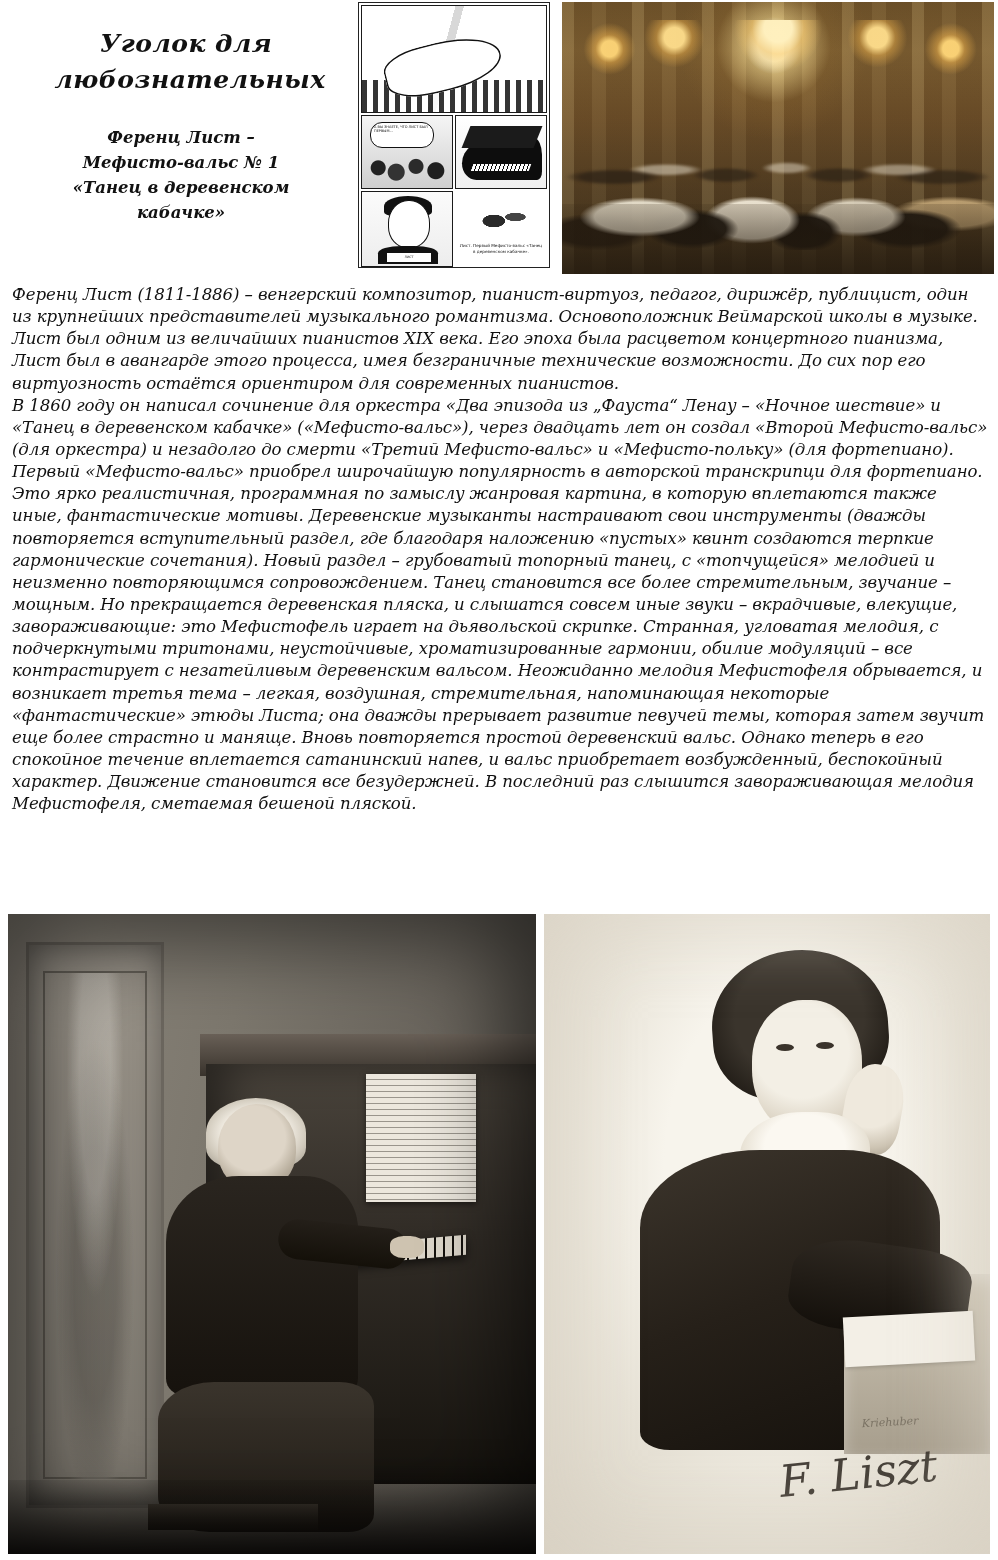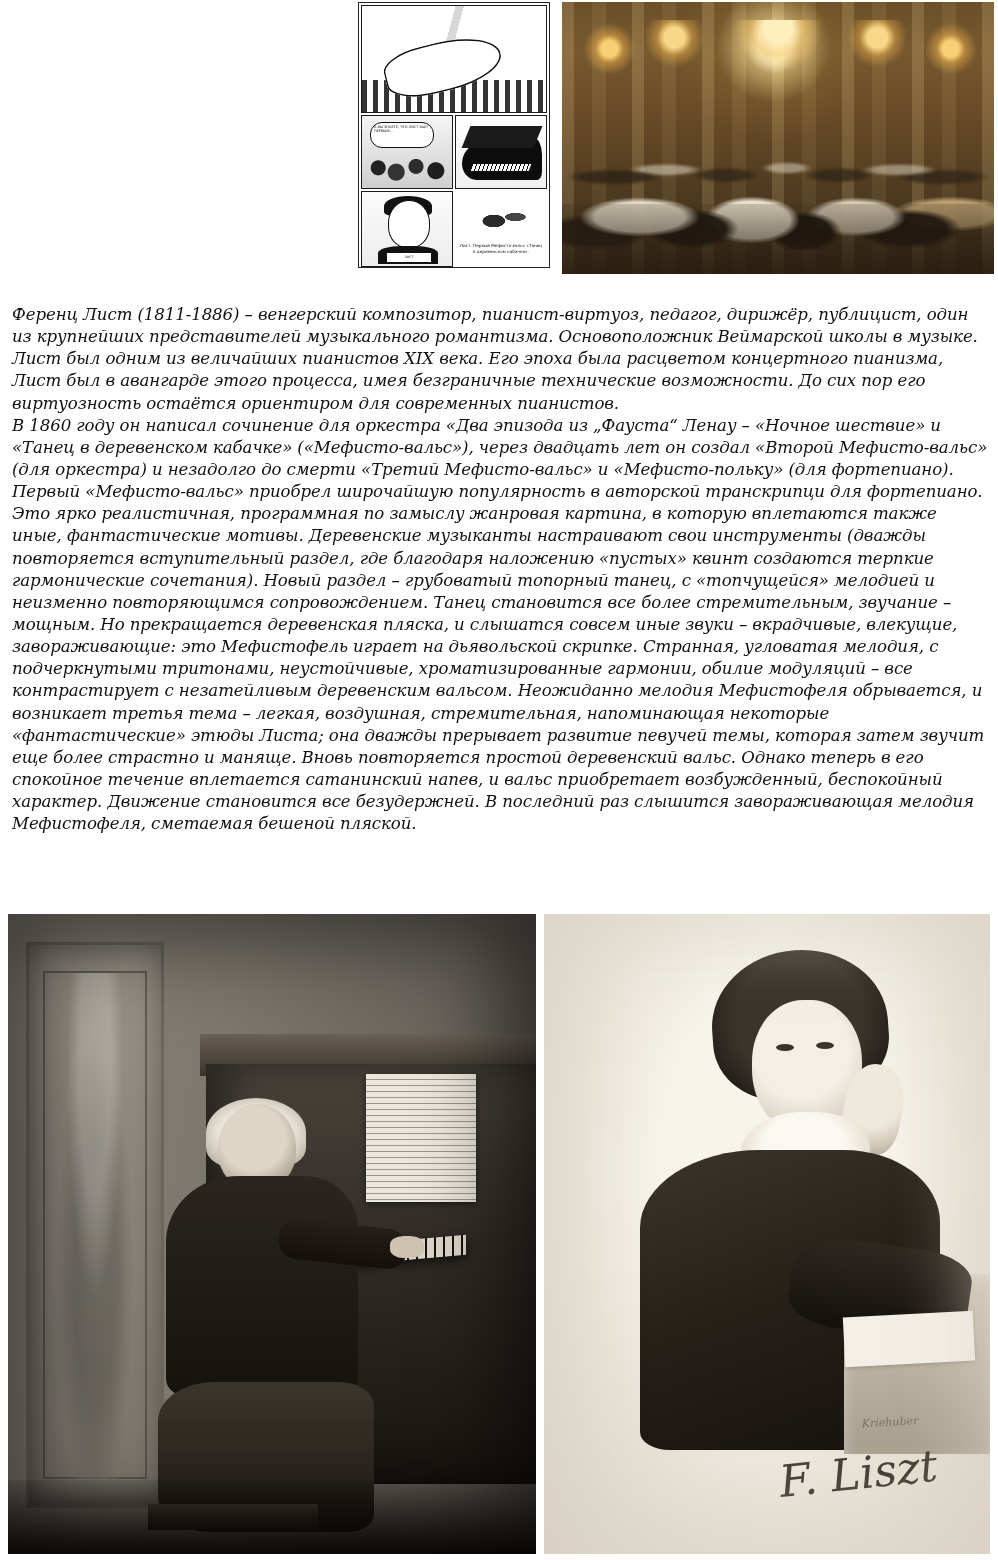--- a/index.html
+++ b/index.html
@@ -234,21 +234,20 @@
       radial-gradient(ellipse at 88% 70%, rgba(45,34,22,.7) 0 6%, transparent 9%);
     filter: blur(1px);
   }
 
   
   .article {
     position: absolute;
     left: 12px;
     top: 284px;
     width: 976px;
-    margin-top: 20px;
   }
   .article p {
     margin: 0;
     font-family: "DejaVu Serif", serif;
     font-style: italic;
     font-size: 16.6px;
     line-height: 1.335;
     color: #111111;
     text-align: left;
     letter-spacing: -0.1px;
@@ -432,20 +431,32 @@
   .lt-vig{
     position:absolute; inset:0;
     box-shadow: inset 0 0 70px 20px rgba(220,214,200,.55);
   }
 </style>
 </head>
 <body>
 
 <div class="top-area">
 
+  <div class="heading-block">
+    <div class="corner-title">
+      <span>Уголок для</span>
+      <span class="line2">любознательных</span>
+    </div>
+    <div class="work-title">
+      <div>Ференц Лист –</div>
+      <div>Мефисто-вальс № 1</div>
+      <div>«Танец в деревенском</div>
+      <div>кабачке»</div>
+    </div>
+  </div>
 
   <div class="comic-strip">
     <div class="comic-panel cp1"></div>
     <div class="comic-panel cp2">
       <div class="bubble">А ВЫ ЗНАЕТЕ, ЧТО ЛИСТ БЫЛ ПЕРВЫМ...</div>
     </div>
     <div class="comic-panel cp3">
       <div class="piano"></div>
       <div class="lid"></div>
       <div class="keys"></div>

